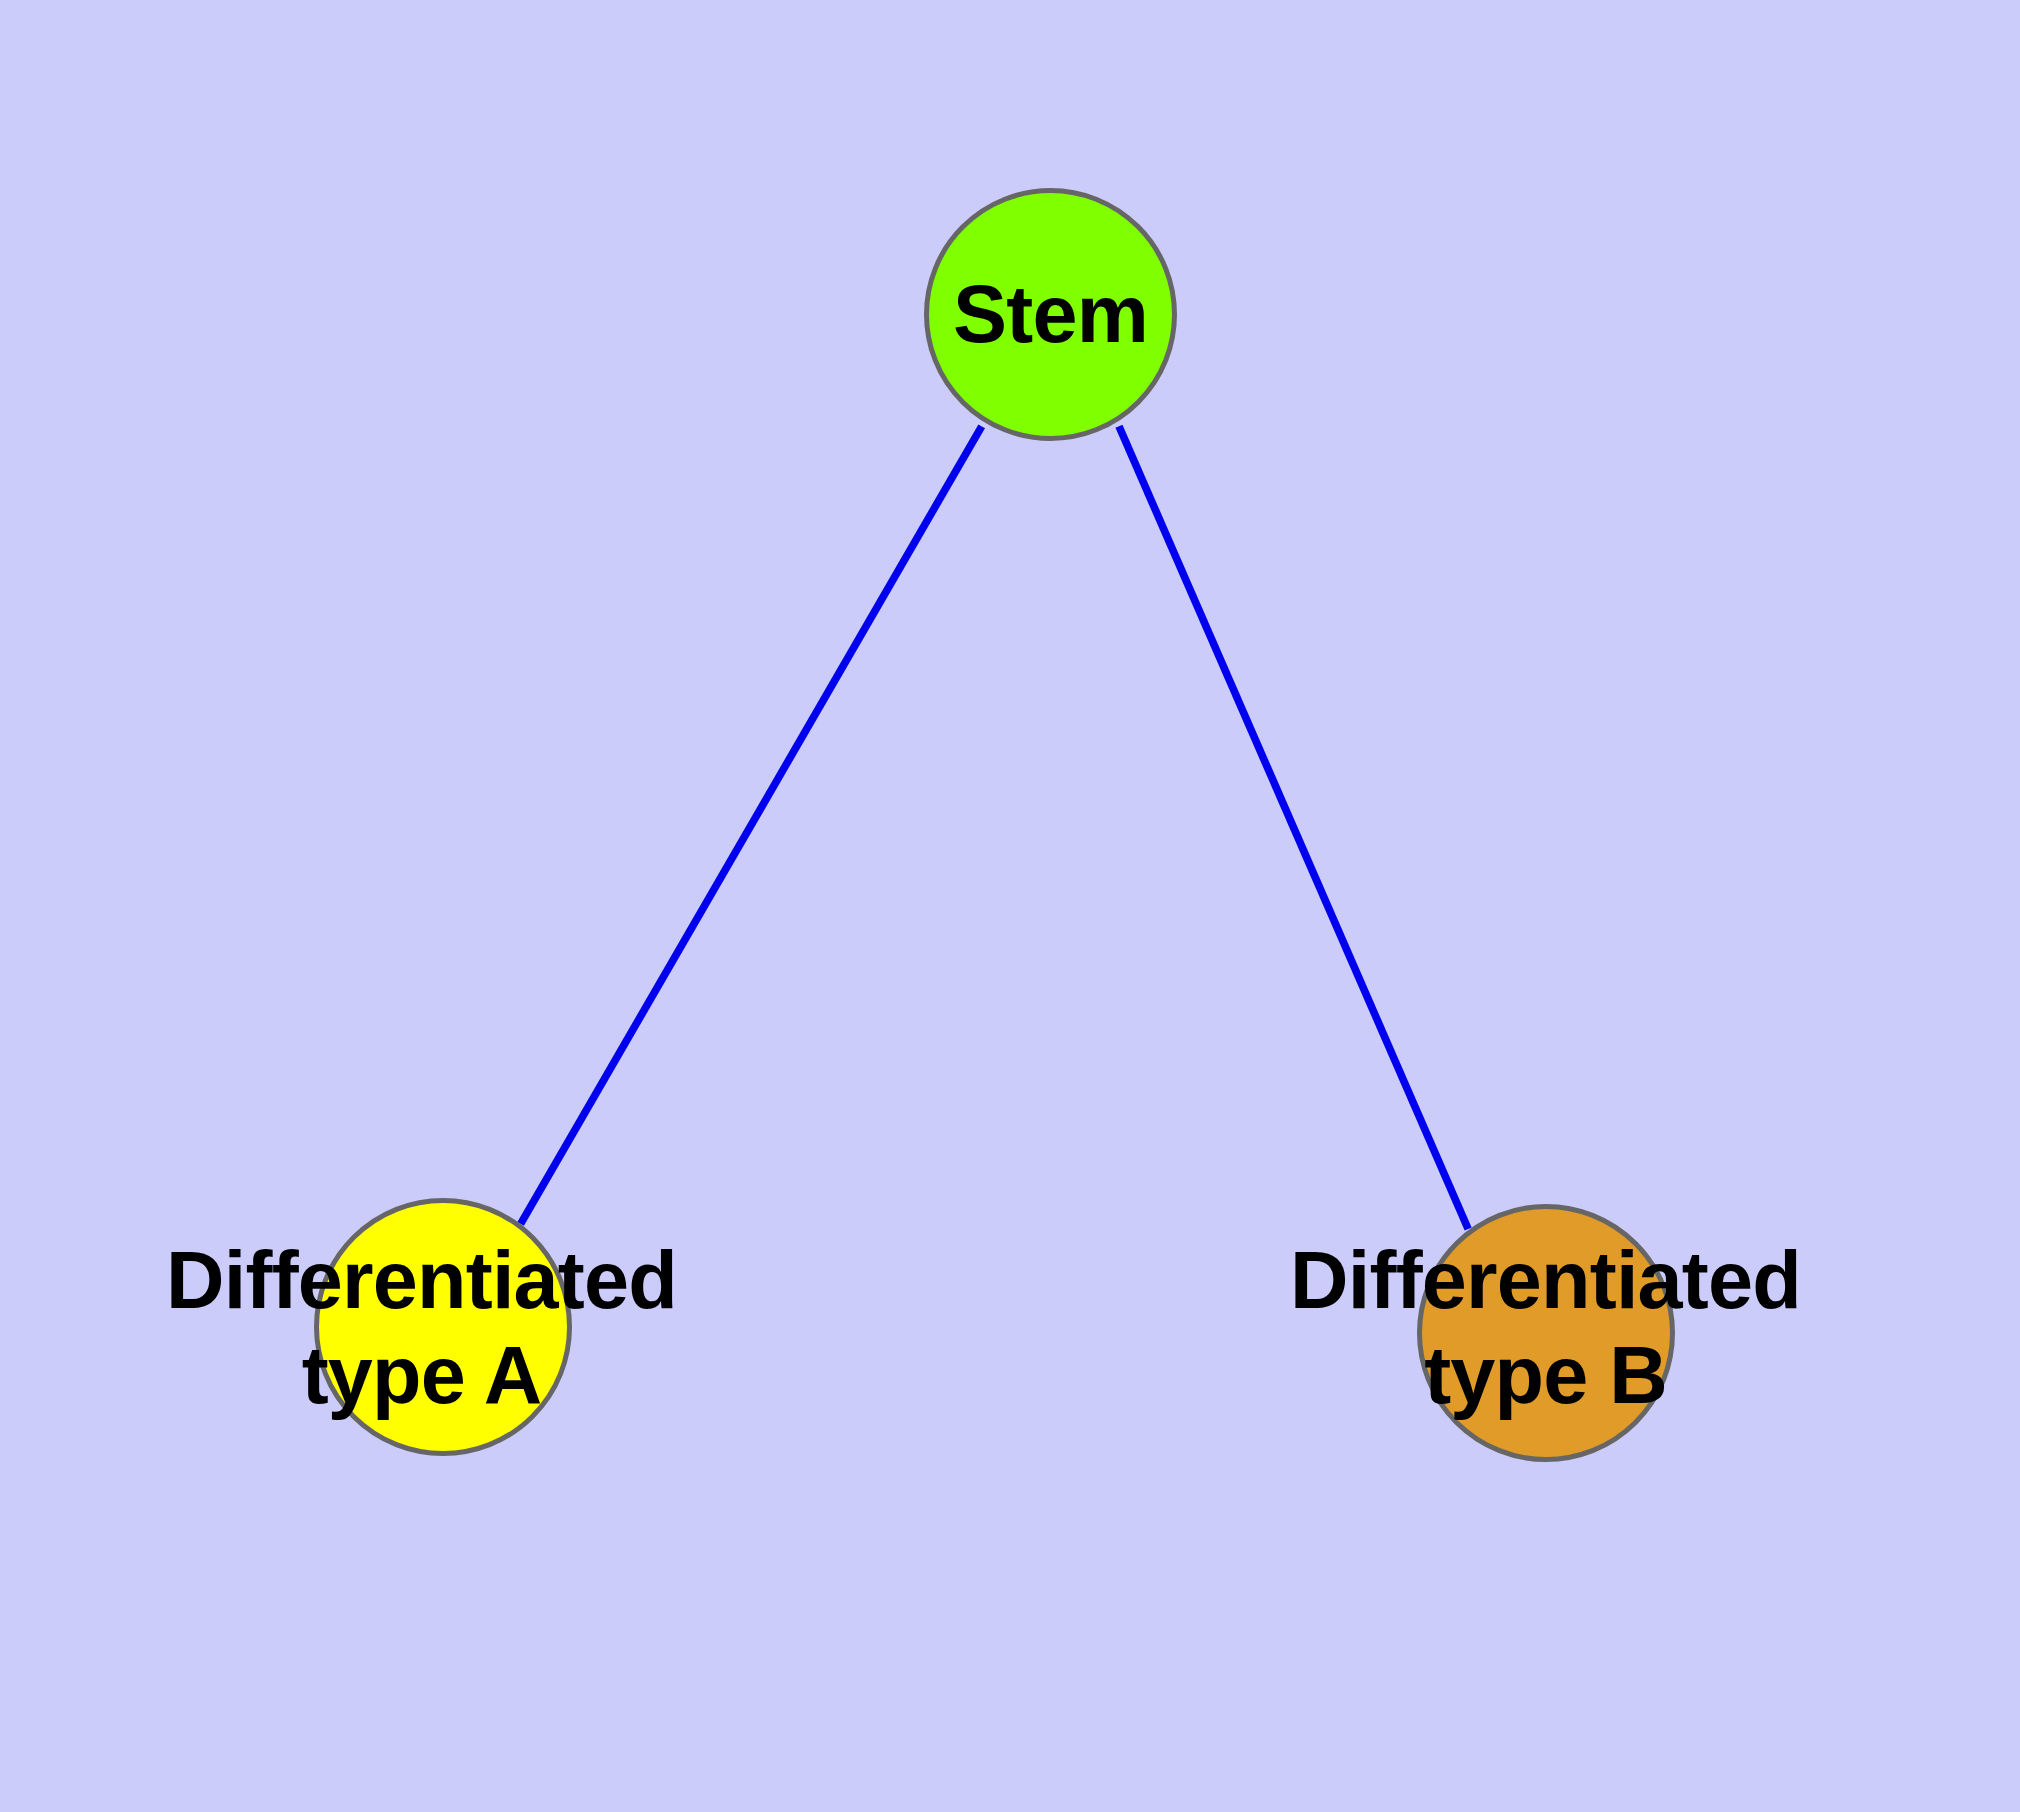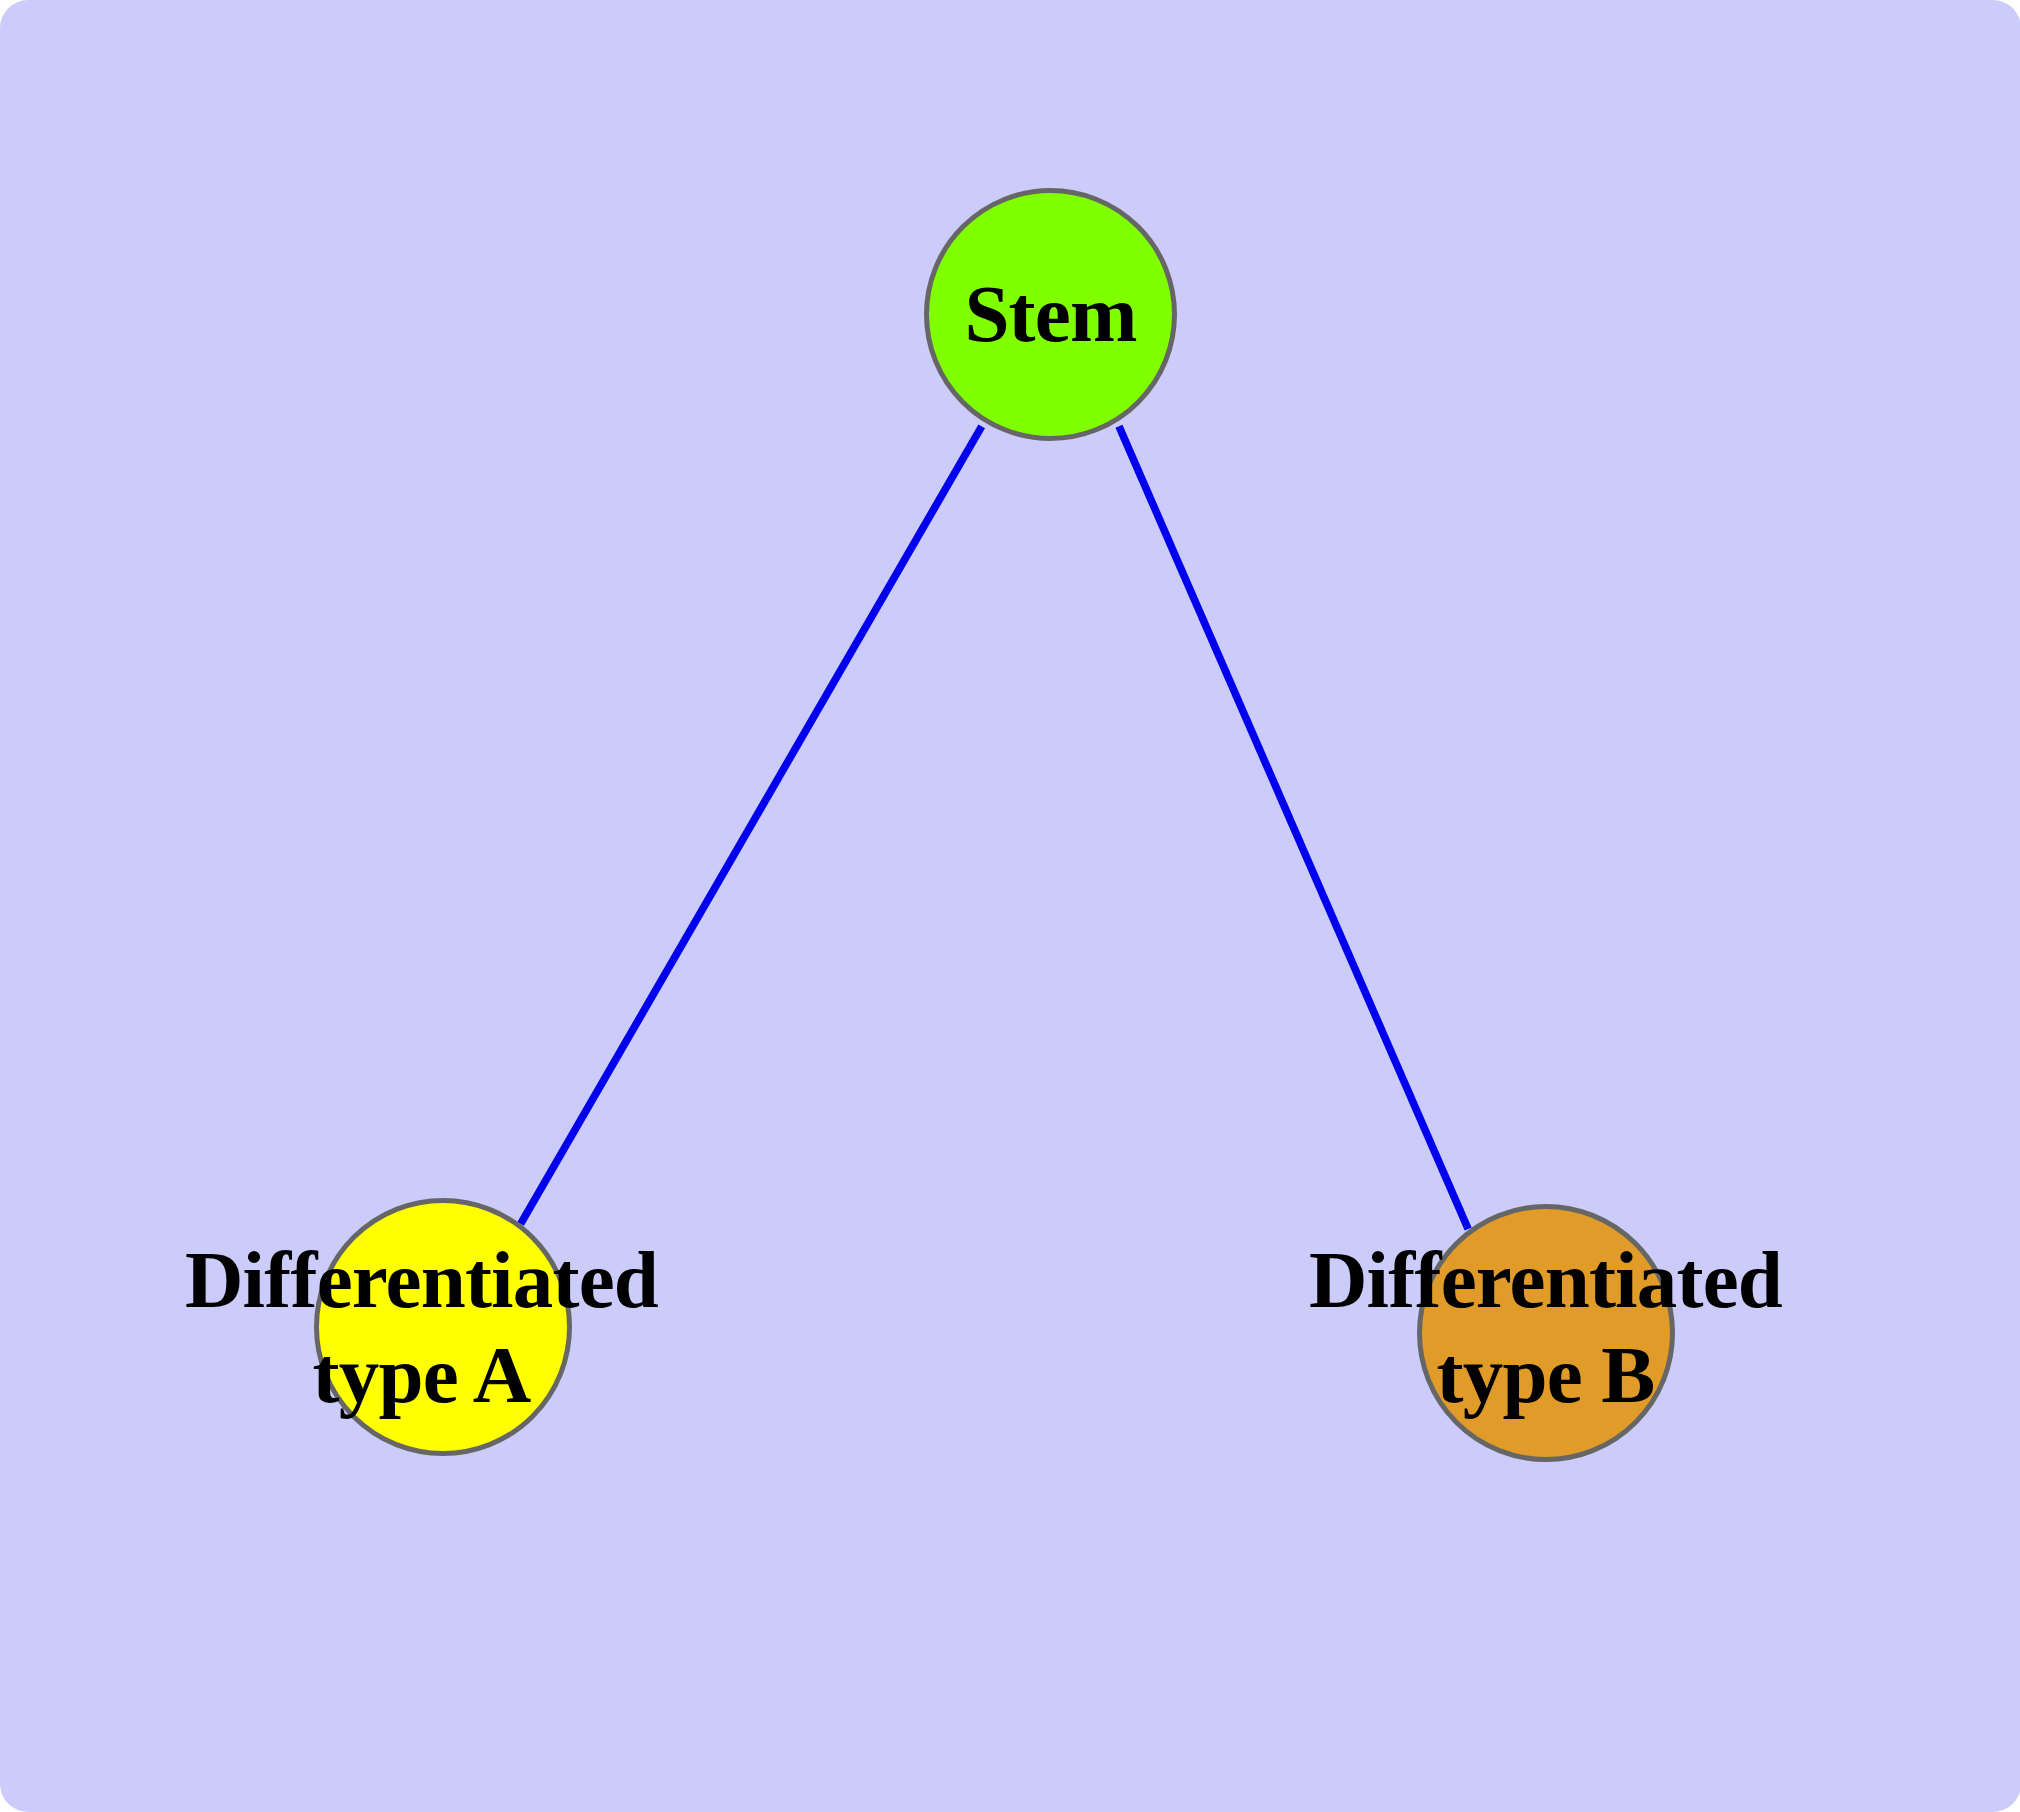--- a/index.html
+++ b/index.html
@@ -6,22 +6,21 @@
   html, body {
     margin: 0;
     padding: 0;
     background: #ffffff;
   }
   #canvas {
     position: relative;
     width: 2021px;
     height: 1812px;
     overflow: hidden;
-    font-family: Liberation Serif, serif;
-    border-radius: 28px;
+    font-family: Liberation Sans, sans-serif;
   }
   #graph-surface {
     position: absolute;
     left: 0;
     top: 0;
     width: 2021px;
     height: 1812px;
     background: #ccccfa;
   }
   #edge-layer {

